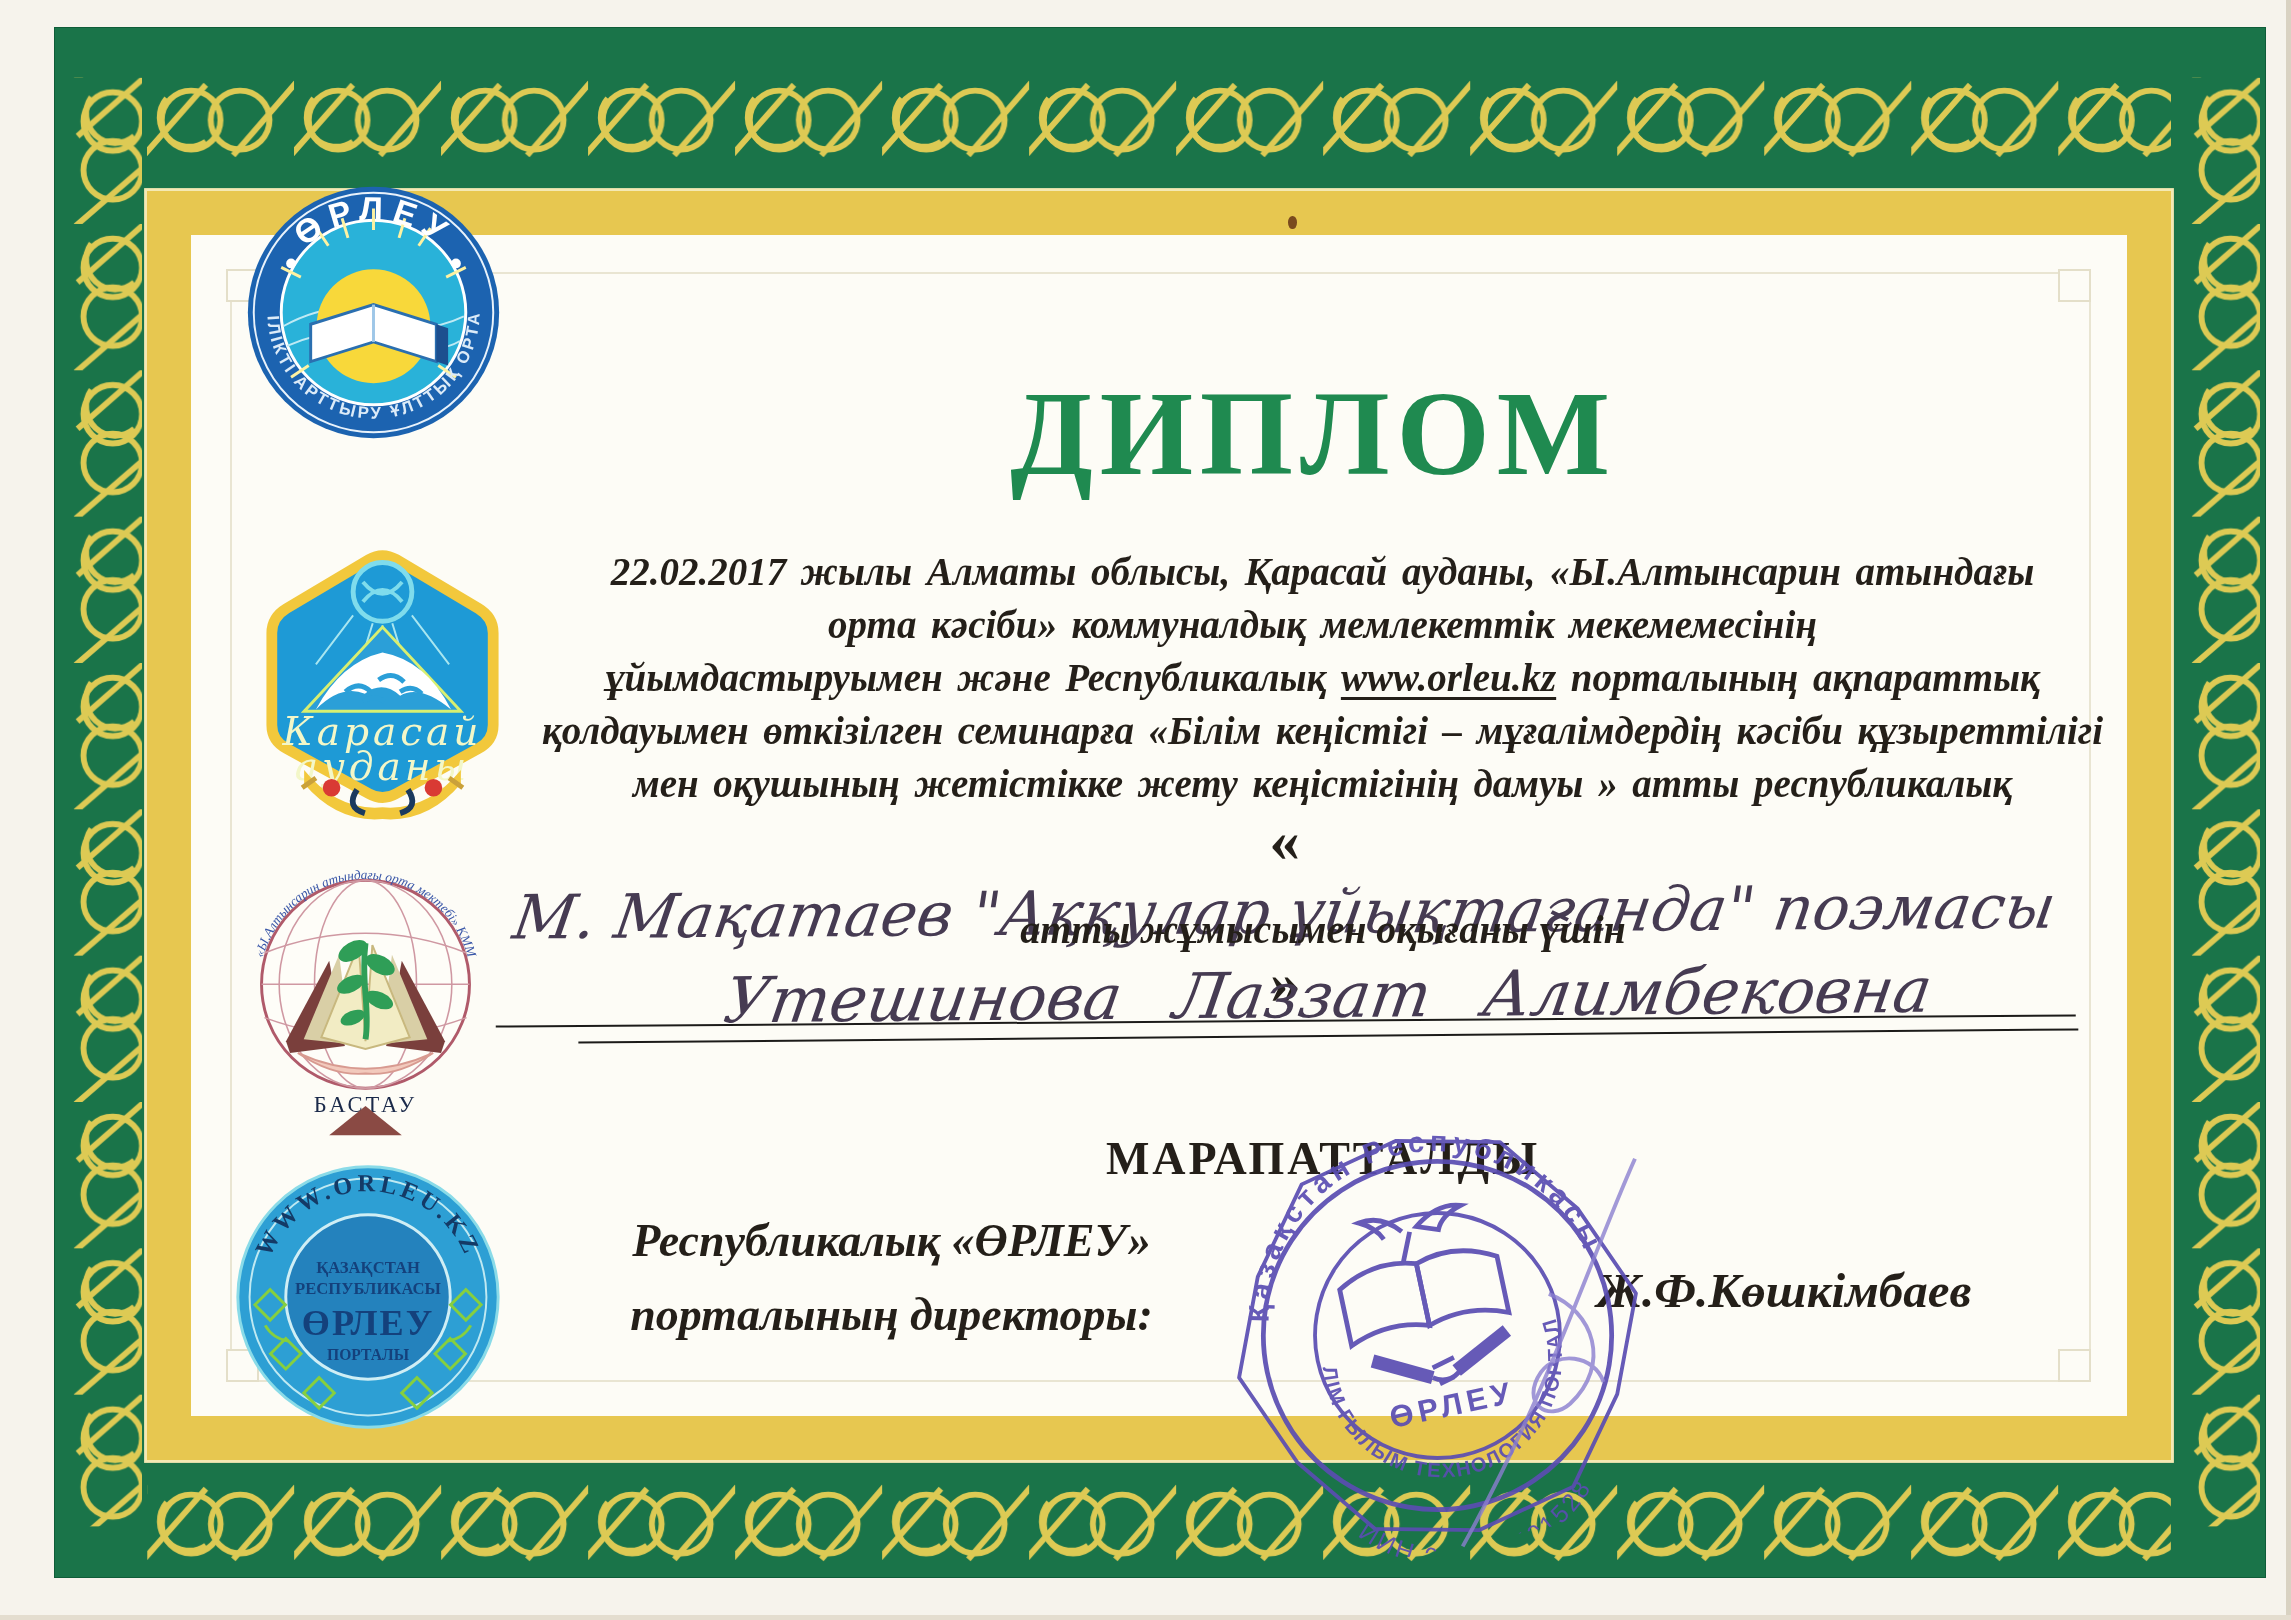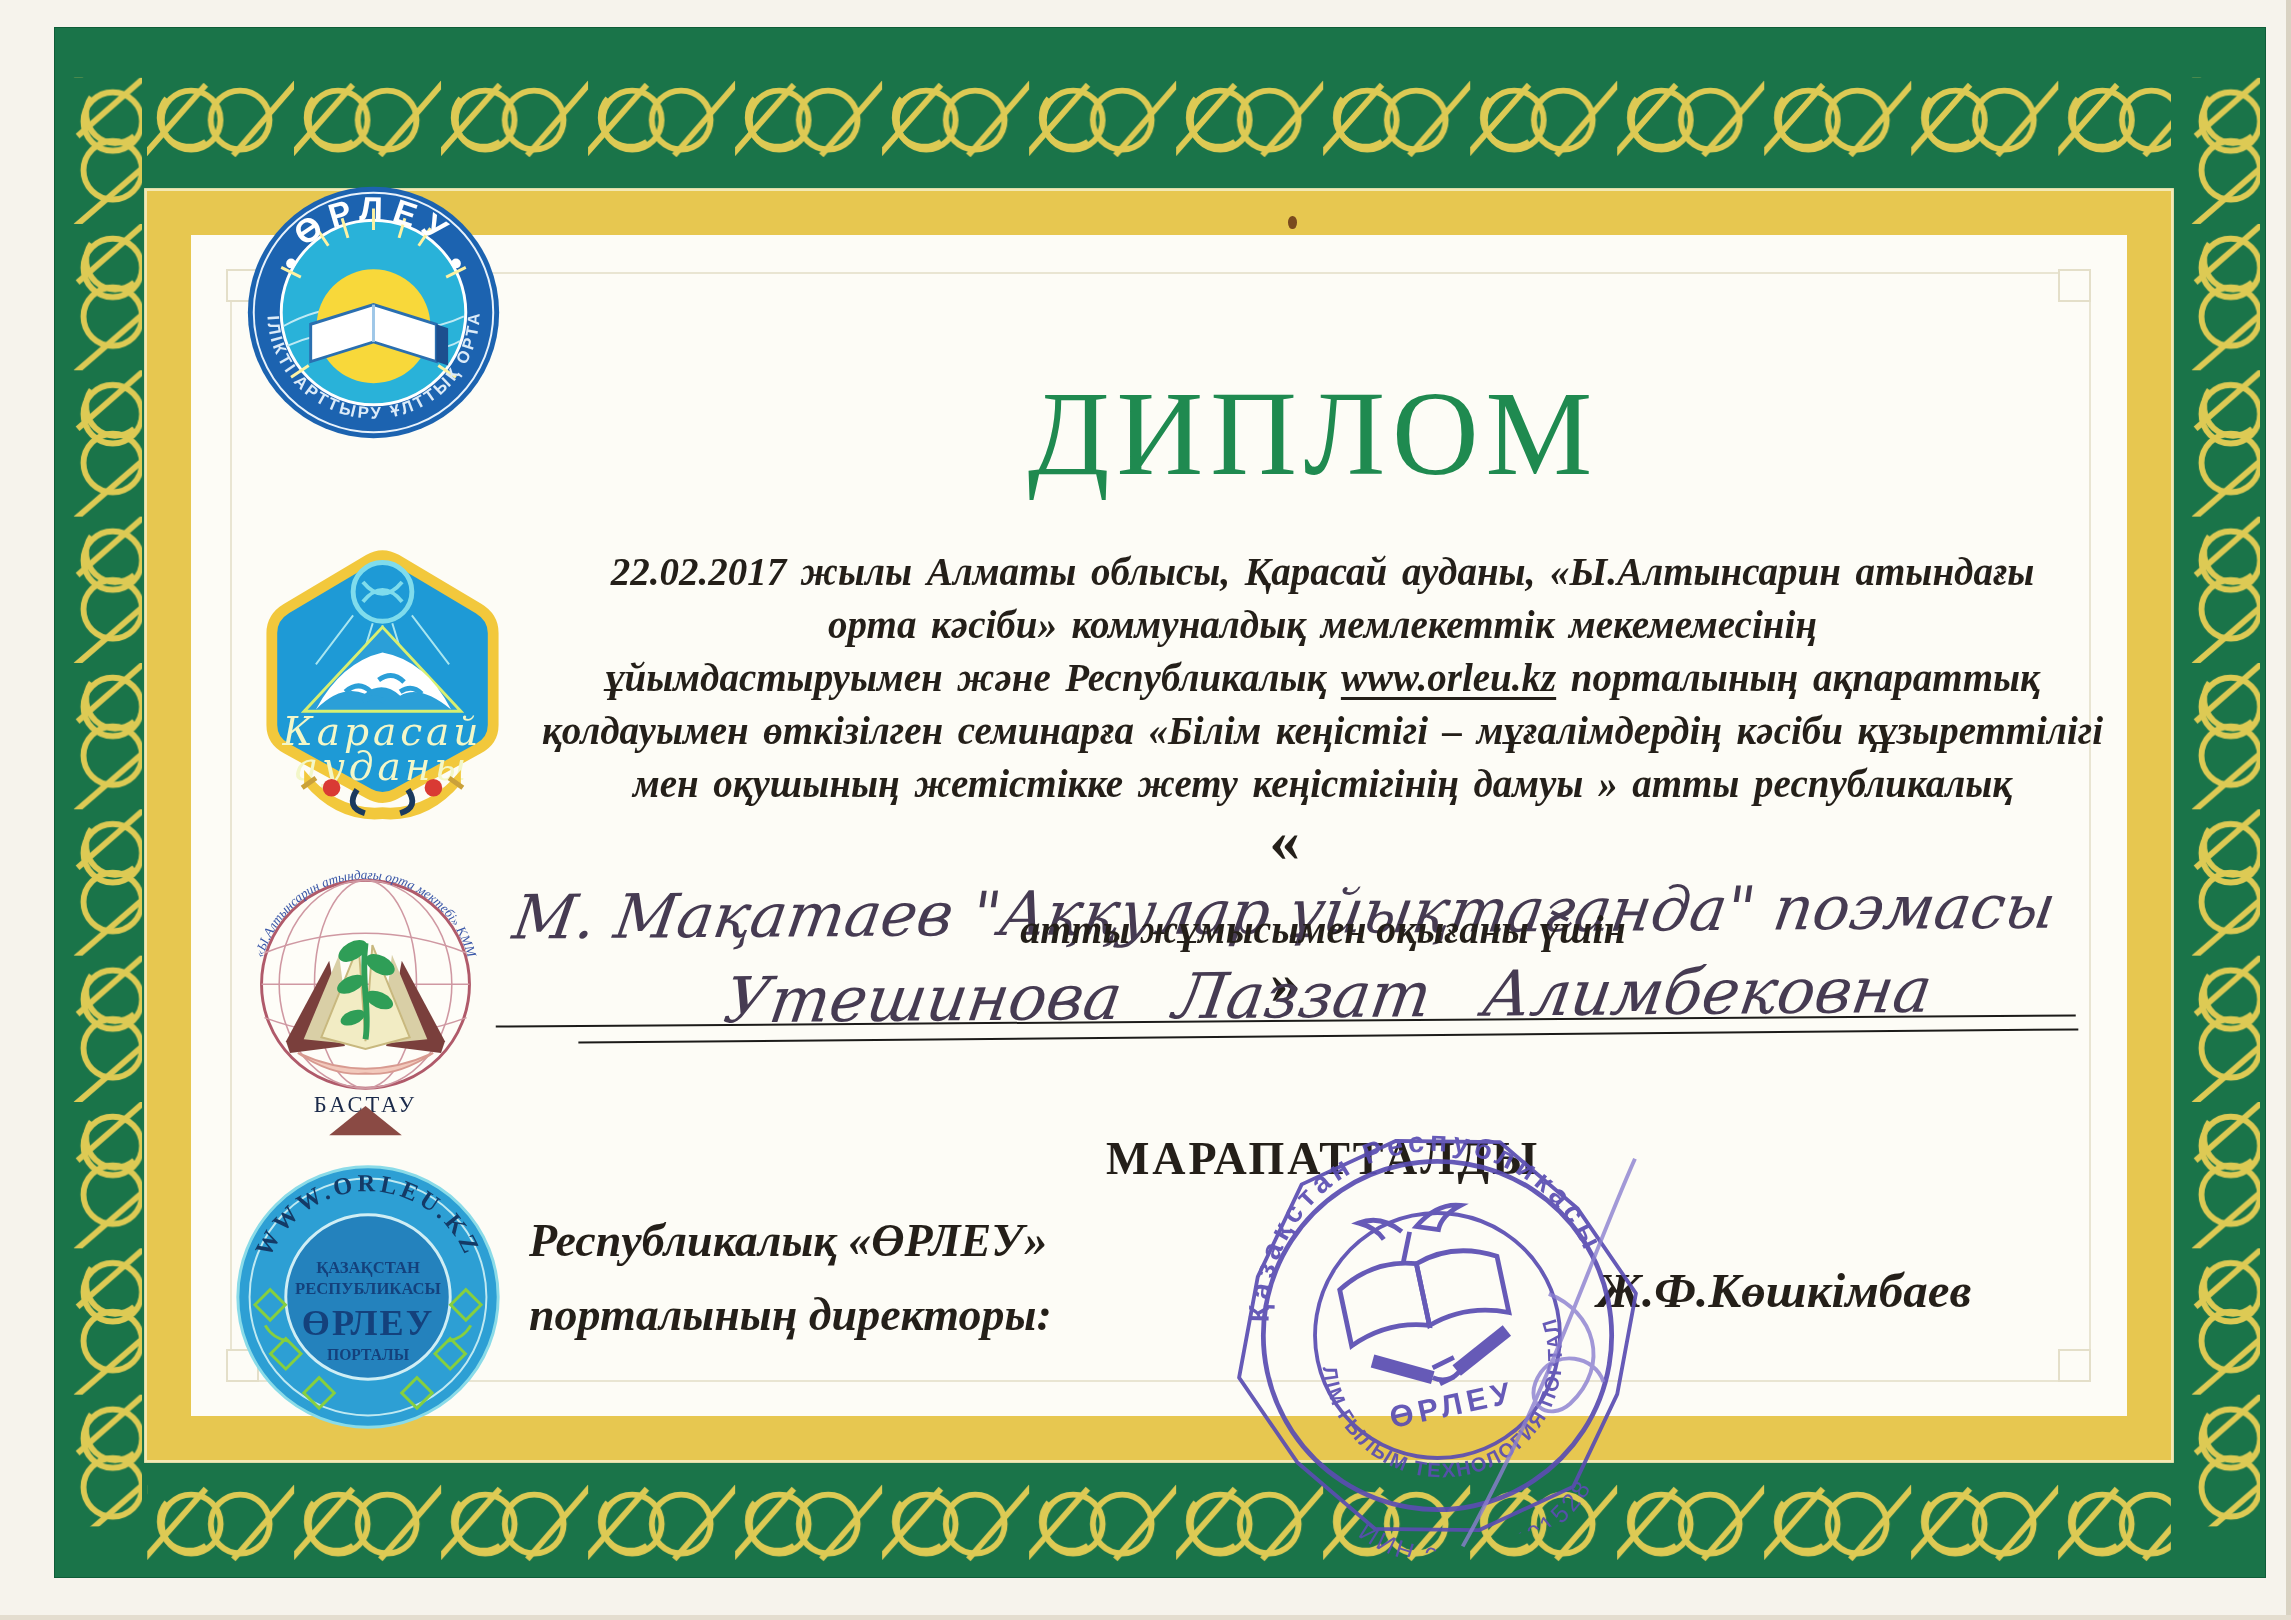--- a/index.html
+++ b/index.html
@@ -12,33 +12,33 @@
              border:44px solid #e7c750;box-sizing:border-box;box-shadow:0 0 0 2.9px #f4e9b4 inset, 0 0 0 2.9px #f4e9b4;}
   .paper{position:absolute;left:191px;top:235px;width:1936px;height:1181px;background:#fdfcf6;}
   .inner-frame{position:absolute;left:230px;top:272px;width:1857px;height:1106px;
                border:2px solid #e9e5d2;}
   .corner{position:absolute;width:29px;height:29px;border:2.9px double #e4dfc9;background:#fdfcf6;}
   .knot{position:absolute;}
   
   .logo{position:absolute;}
   
   .title{position:absolute;left:549px;top:374px;width:1529px;text-align:center;
-         font-size:120px;font-weight:normal;color:#1f8a50;letter-spacing:6.9px;line-height:1;}
+         font-size:120px;font-weight:bold;color:#1f8a50;letter-spacing:6.9px;line-height:1;}
   .para{position:absolute;left:519px;top:545px;width:1607px;text-align:center;
         font-size:39px;font-weight:bold;font-style:italic;color:#241f19;line-height:53px;word-spacing:4.9px;}
   .para .lnk{text-decoration:underline;text-decoration-thickness:2.9px;text-underline-offset:5.9px;}
   .hw-line{position:absolute;border-bottom:2.9px solid #1c1b19;padding-bottom:2px;text-align:center;}
   .hw{font-family:"DejaVu Serif",serif;font-style:italic;font-weight:400;color:#463b52;
       display:inline-block;transform:skewX(-9deg);}
   .quote{font-style:normal;color:#241f19;font-weight:bold;}
   .caption{position:absolute;left:529px;top:906px;width:1588px;text-align:center;
            font-size:40px;font-weight:bold;font-style:italic;color:#241f19;}
   .award{position:absolute;left:529px;top:1088px;width:1588px;text-align:center;
          font-size:46px;font-weight:bold;color:#241f19;letter-spacing:2.9px;margin-top:44px;}
-  .signer-role{position:absolute;left:529px;top:1204px;width:667px;
+  .signer-role{position:absolute;left:558px;top:1204px;width:667px;text-align:center;
                font-size:46px;font-weight:bold;font-style:italic;color:#241f19;line-height:74px;}
   .signer-name{position:absolute;left:1563px;top:1262px;width:510px;
                font-size:49px;font-weight:bold;font-style:italic;color:#241f19;margin-left:34px;}
   .stamp-wrap{position:absolute;left:1227px;top:1125px;width:421px;height:421px;
               transform:rotate(-12deg);opacity:.92;}
   .sig-wrap{position:absolute;left:1402px;top:1147px;width:323px;height:421px;}
   .ink-dot{position:absolute;left:1288px;top:216px;width:8.8px;height:12.7px;border-radius:50%;
            background:#7a4a1e;}
   .scan-edge-r{position:absolute;right:0;top:0;width:5.9px;height:100%;background:#d9d2c2;}
   .scan-edge-b{position:absolute;left:0;bottom:0;width:100%;height:4.9px;background:#e4ddcf;}

